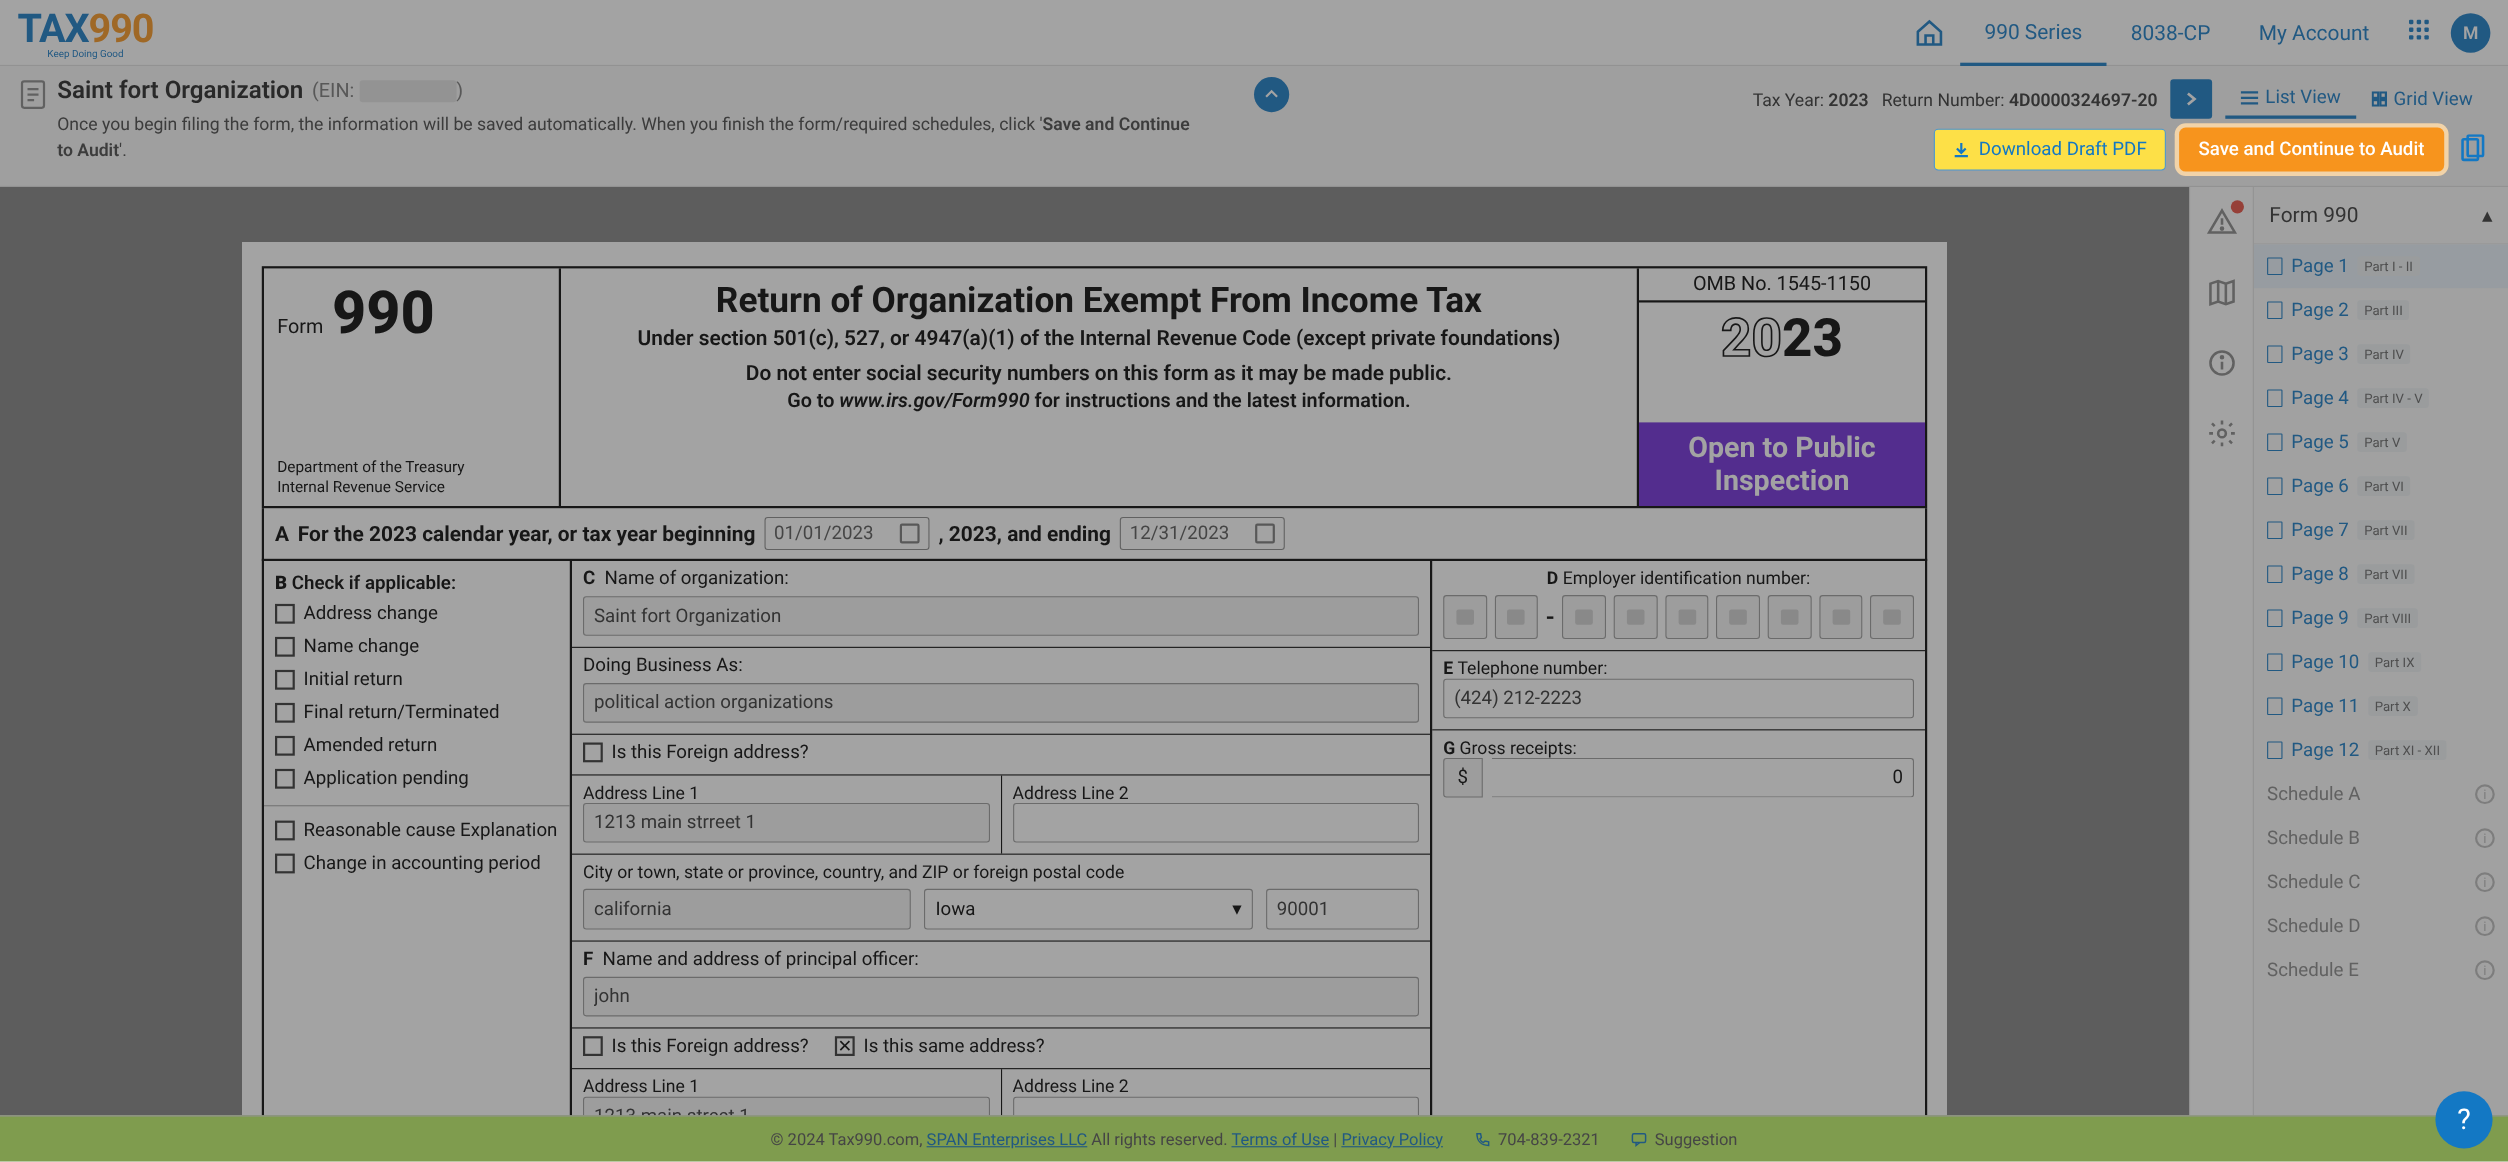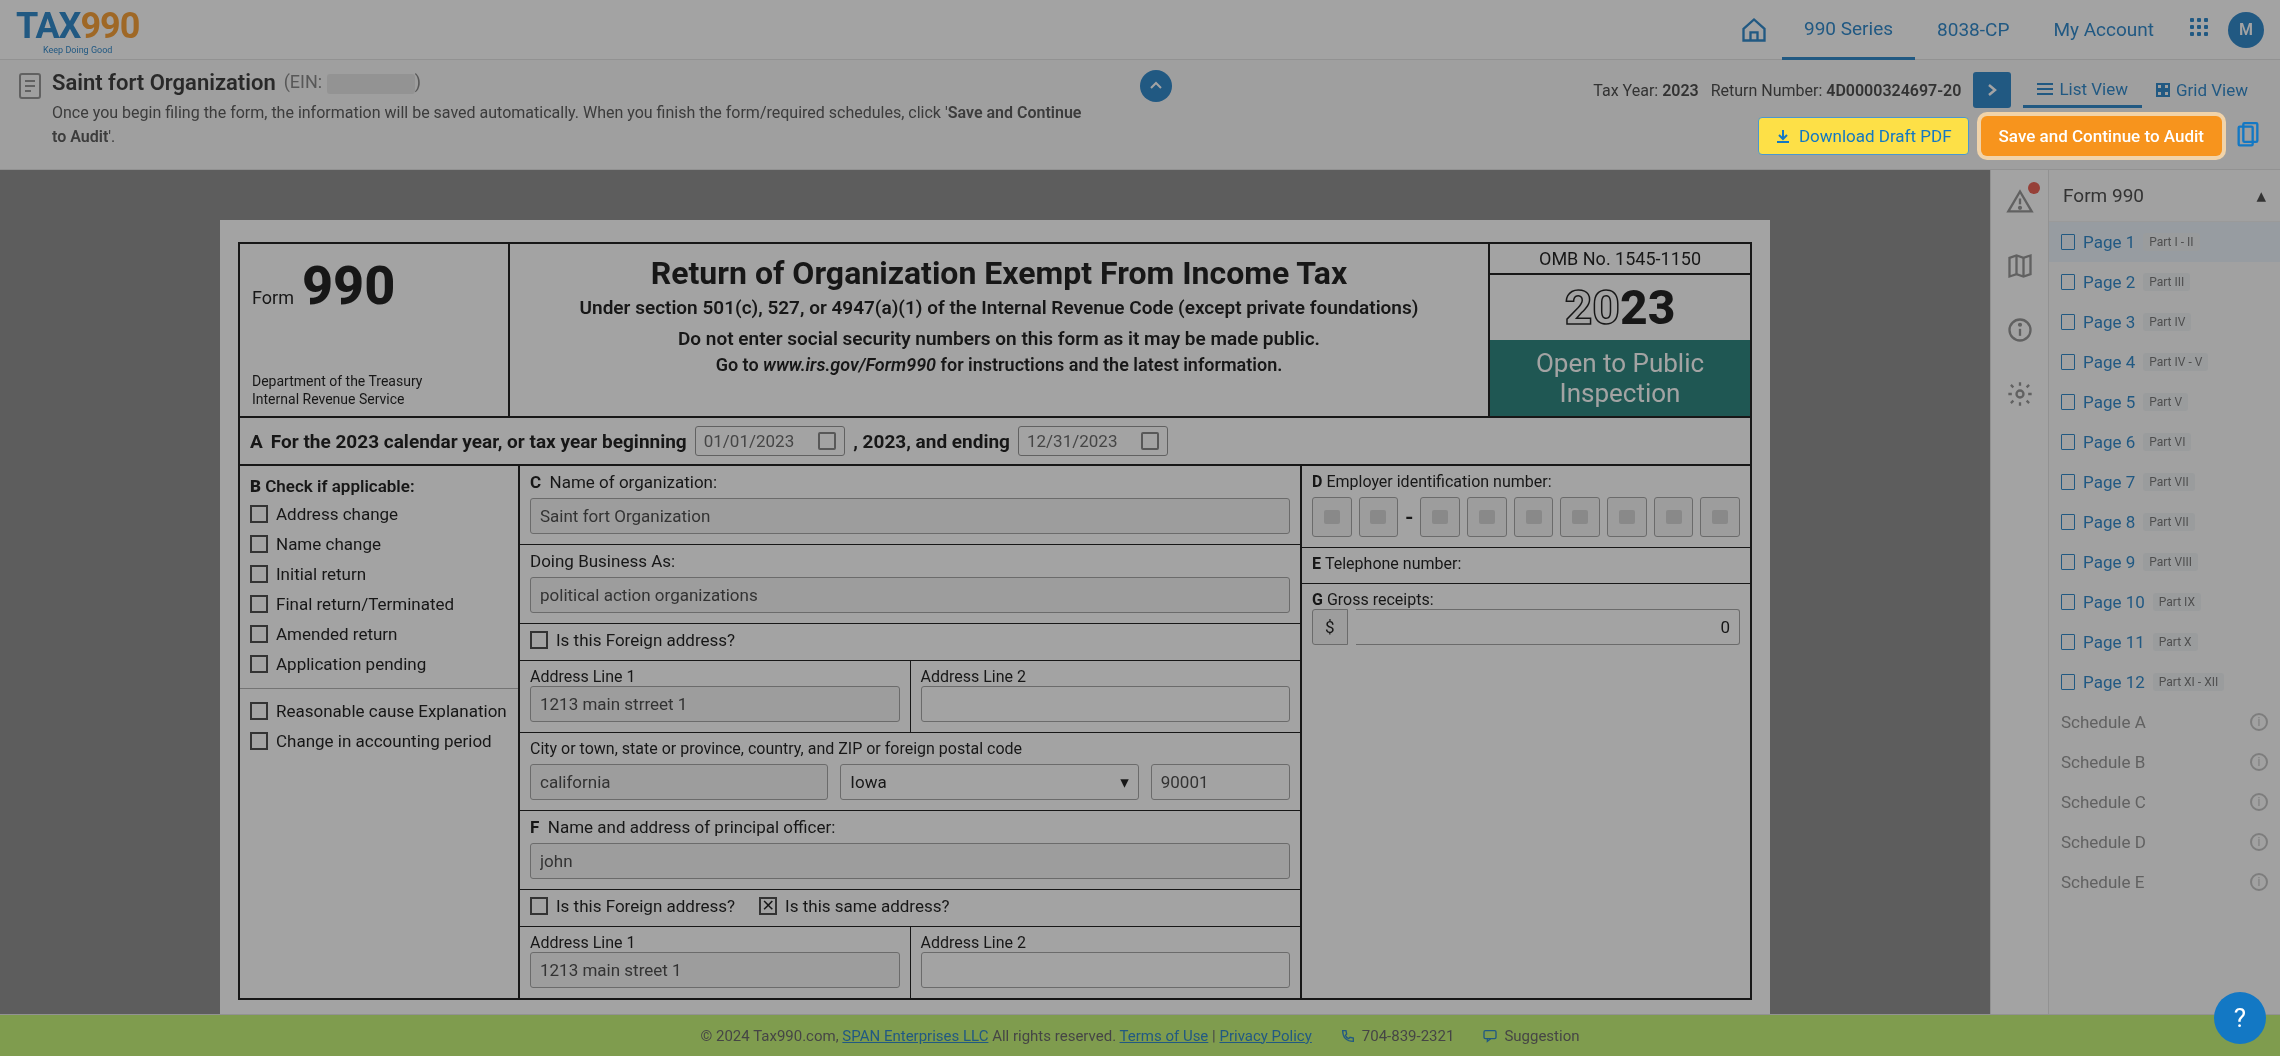--- a/index.html
+++ b/index.html
@@ -56,21 +56,21 @@
 .fh-mid { flex: 1; border-right: 2px solid #000; text-align: center; padding: 10px 16px; }
 .fh-mid .title { font-size: 32px; font-weight: 700; margin-bottom: 4px; }
 .fh-mid .sub1 { font-size: 19px; font-weight: 600; margin-bottom: 8px; }
 .fh-mid .sub2 { font-size: 19px; font-weight: 600; margin-bottom: 4px; }
 .fh-mid .sub3 { font-size: 18px; font-weight: 600; }
 .fh-mid .sub3 i { font-style: italic; }
 .fh-right { width: 260px; display: flex; flex-direction: column; }
 .omb { text-align: center; font-size: 18px; padding: 4px 0; border-bottom: 2px solid #000; }
 .year { font-family: Arial, sans-serif; font-size: 48px; font-weight: 800; text-align: center; padding: 4px 0; }
 .year-outline-digits { -webkit-text-stroke: 1.5px #000; color: transparent; }
-.open-pub { background: #0f766e; color: #fff; text-align: center; font-size: 26px; font-weight: 400; padding: 8px 12px; flex: 1; display: flex; align-items: center; justify-content: center; }
+.open-pub { background: #6d28d9; color: #fff; text-align: center; font-size: 26px; font-weight: 700; padding: 8px 12px; flex: 1; display: flex; align-items: center; justify-content: center; margin-top: 44px; }
 
 .row-a { border: 2px solid #000; border-top: none; padding: 8px 10px; display: flex; align-items: center; gap: 8px; font-size: 19px; }
 .date-box { display: flex; align-items: center; border: 1px solid #888; border-radius: 3px; padding: 4px 8px; gap: 24px; font-size: 17px; color: #555; }
 .cal-ic { width: 18px; height: 18px; border: 2px solid #777; border-radius: 2px; position: relative; }
 
 .grid-main { display: flex; border: 2px solid #000; border-top: none; }
 .col-b { width: 280px; border-right: 2px solid #000; padding: 10px 10px; }
 .col-b .hdr { font-size: 17px; font-weight: 600; margin-bottom: 8px; }
 .chk-row { display: flex; align-items: center; gap: 8px; font-size: 17px; margin-bottom: 10px; }
 .chk { width: 18px; height: 18px; border: 2px solid #333; flex-shrink: 0; }
@@ -361,37 +361,38 @@
               <input class="txt-in" value="1213 main street 1" style="">
             </div>
             <div class="half">
               <div class="lbl">Address Line 2</div>
               <input class="txt-in editable" style="">
             </div>
           </div>
         </div>
 
         <div class="col-right">
-          <div style="padding:6px 10px 0 10px;">
+          <div style="padding:6px 10px 0 10px;text-align:center;">
               <div class="lbl"><b>D</b>&nbsp;<span>Employer identification number:</span></div>
             </div>
           <div class="ein-boxes">
             <span class="ein-sq"></span>
               <span class="ein-sq"></span>
             <span class="ein-dash">-</span>
             <span class="ein-sq"></span>
               <span class="ein-sq"></span>
               <span class="ein-sq"></span>
               <span class="ein-sq"></span>
               <span class="ein-sq"></span>
               <span class="ein-sq"></span>
               <span class="ein-sq"></span>
           </div>
           <div class="rcell">
             <div class="lbl"><b>E</b>&nbsp;<span>Telephone number:</span></div>
+            <input class="txt-in editable" value="(424) 212-2223" style="">
           </div>
           <div class="rcell" style="border-bottom:none;">
             <div class="lbl"><b>G</b>&nbsp;<span>Gross receipts:</span></div>
             <div class="amount-row">
               <span class="dollar-pre">$</span>
               <input class="amount-in" value="0" style="">
             </div>
           </div>
         </div>
       </div>

